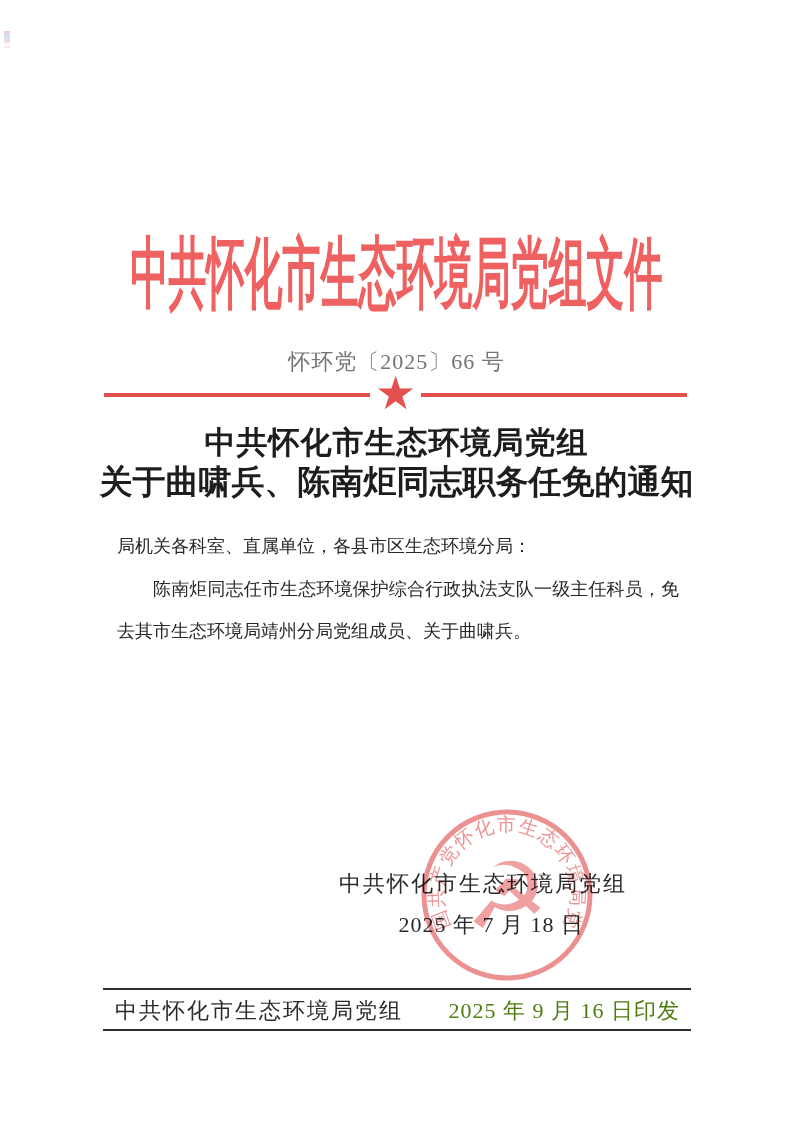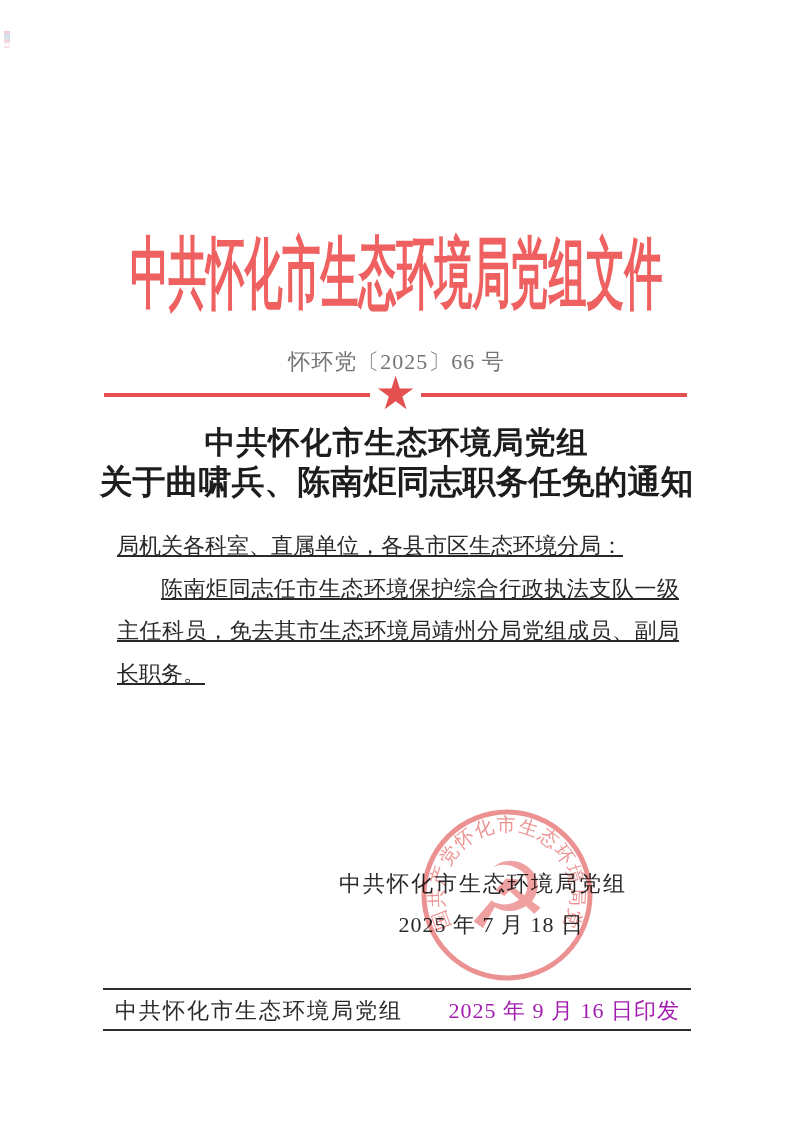--- a/index.html
+++ b/index.html
@@ -82,25 +82,24 @@
     font-weight: bold;
   }
   .title-line1 { font-size: 31px; line-height: 38px; letter-spacing: 1px; }
   .title-line2 { font-size: 33px; line-height: 40px; letter-spacing: 0px; }
 
   .body-block {
     position: absolute;
     left: 117px;
     width: 562px;
     top: 525px;
-    font-size: 22px;
+    font-size: 18px;
     line-height: 42.5px;
     color: #282828;
     text-align: justify;
-    text-decoration: underline;
   }
   .body-block p.indent { text-indent: 2em; }
 
   .sig-org {
     position: absolute;
     top: 869px;
     left: 0;
     width: 627px;
     text-align: right;
     font-size: 22px;
@@ -143,21 +142,21 @@
     font-size: 22px;
     letter-spacing: 2px;
     color: #2a2a2a;
   }
   .footer-date {
     position: absolute;
     top: 996px;
     right: 113px;
     font-size: 22px;
     letter-spacing: 1px;
-    color: #a21caf;
+    color: #4d7c0f;
   }
 </style>
 </head>
 <body>
 
 <div class="page">
 
   <div class="scan-artifact"></div>
 
   <div class="masthead">中共怀化市生态环境局党组文件</div>
@@ -170,21 +169,21 @@
     <span class="rule"></span>
   </div>
 
   <div class="title-block">
     <div class="title-line1">中共怀化市生态环境局党组</div>
     <div class="title-line2">关于曲啸兵、陈南炬同志职务任免的通知</div>
   </div>
 
   <div class="body-block">
     <p>局机关各科室、直属单位，各县市区生态环境分局：</p>
-    <p class="indent">陈南炬同志任市生态环境保护综合行政执法支队一级主任科员，免去其市生态环境局靖州分局党组成员、副局长职务。</p>
+    <p class="indent">陈南炬同志任市生态环境保护综合行政执法支队一级主任科员，免去其市生态环境局靖州分局党组成员、关于曲啸兵。</p>
   </div>
 
   <div class="sig-org">中共怀化市生态环境局党组</div>
 
   <div class="sig-date">2025 年 7 月 18 日</div>
 
   <svg class="seal" viewBox="0 0 178 178" xmlns="http://www.w3.org/2000/svg">
     <circle cx="89" cy="89" r="83" fill="none" stroke="#e87e7e" stroke-width="5"></circle>
     <defs>
       <path id="sealTextArc" d="M 33.6 121 A 64 64 0 1 1 144.4 121" fill="none"></path>

